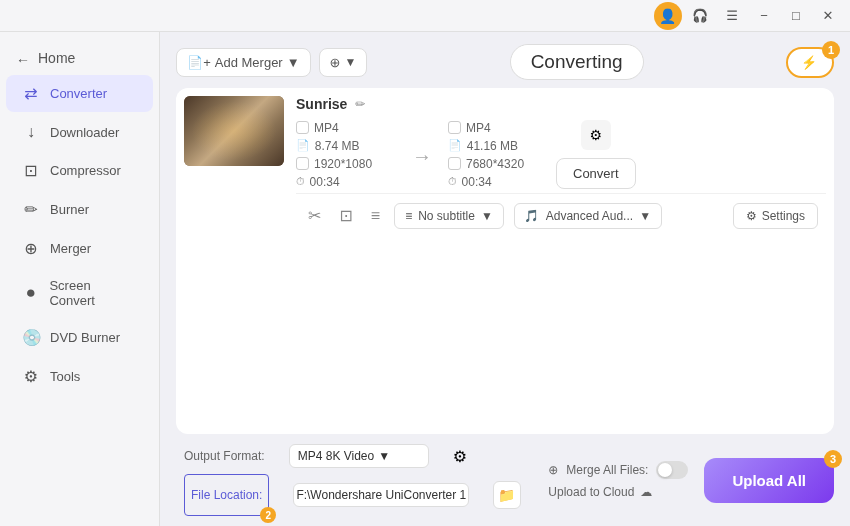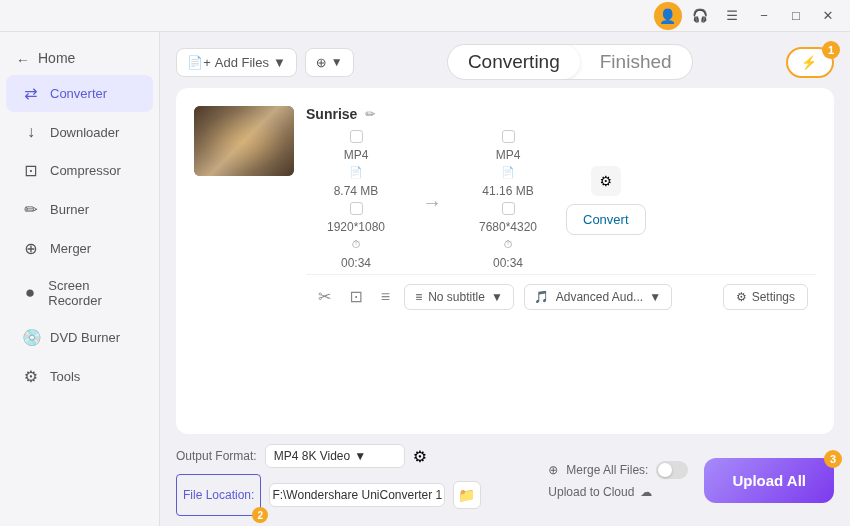--- a/index.html
+++ b/index.html
@@ -168,21 +168,20 @@
       display: flex; align-items: center; justify-content: center;
       font-weight: bold;
     }
 
     
     .video-area {
       flex: 1;
       background: white;
       margin: 0 16px;
       border-radius: 12px;
-      padding: 10px;
       overflow-y: auto;
     }
     .video-item {
       display: flex;
       align-items: flex-start;
       gap: 12px;
       padding: 8px;
       border-radius: 8px;
     }
     .video-thumbnail {
@@ -235,21 +234,20 @@
       flex-direction: column;
       gap: 4px;
       min-width: 100px;
     }
     .meta-row {
       display: flex;
       align-items: center;
       gap: 5px;
       font-size: 12px;
       color: #666;
-      flex-direction: column;
     }
     .meta-icon { font-size: 11px; color: #999; }
     .arrow-col {
       display: flex;
       align-items: center;
       padding: 0 16px;
       color: #aaa;
       font-size: 20px;
     }
     .meta-col.right { min-width: 100px; }
@@ -260,21 +258,21 @@
       gap: 8px;
       margin-left: 8px;
     }
     .convert-btn {
       background: white;
       border: 1px solid #ddd;
       border-radius: 8px;
       padding: 7px 16px;
       font-size: 13px;
       cursor: pointer;
-      color: #0369a1;
+      color: #404040;
       text-align: right;
     }
     .settings-icon-btn {
       width: 30px; height: 30px;
       background: #f5f5f5;
       border-radius: 6px;
       display: flex; align-items: center; justify-content: center;
       font-size: 14px;
       cursor: pointer;
     }
@@ -330,21 +328,22 @@
     }
     .output-row {
       display: flex;
       flex-direction: column;
       gap: 6px;
       flex: 1;
     }
     .output-line {
       display: flex;
       align-items: center;
-      gap: 8px;
+      gap: 24px;
+      margin-left: 8px;
     }
     .output-label {
       font-size: 12px;
       color: #666;
       white-space: nowrap;
     }
     .output-select {
       border: 1px solid #ddd;
       border-radius: 6px;
       padding: 4px 8px;
@@ -498,50 +497,49 @@
     <div class="sidebar-item">
       <span class="icon">✏</span>
       <span>Burner</span>
     </div>
     <div class="sidebar-item">
       <span class="icon">⊕</span>
       <span>Merger</span>
     </div>
     <div class="sidebar-item">
       <span class="icon">⏺</span>
-      <span>Screen Recorder</span>
+      <span>Screen Convert</span>
     </div>
     <div class="sidebar-item">
       <span class="icon">💿</span>
       <span>DVD Burner</span>
     </div>
     <div class="sidebar-item">
       <span class="icon">⚙</span>
       <span>Tools</span>
     </div>
   </div>
 
   <div class="content">
 
     <div class="top-toolbar">
       <div class="toolbar-left">
         <button class="add-btn">
           <span>📄+</span>
-          <span>Add Files</span>
+          <span>Add Merger</span>
           <span>▼</span>
         </button>
         <button class="add-btn">
           <span>⊕</span>
           <span style="font-size:12px;">▼</span>
         </button>
       </div>
 
       <div class="tabs-center">
         <button class="tab-btn active">Converting</button>
-        <button class="tab-btn">Finished</button>
       </div>
 
       <button class="high-speed-btn">
         <span>⚡</span>
         <div class="badge-1">1</div>
       </button>
     </div>
 
     <div class="video-area">
       <div class="video-item">

